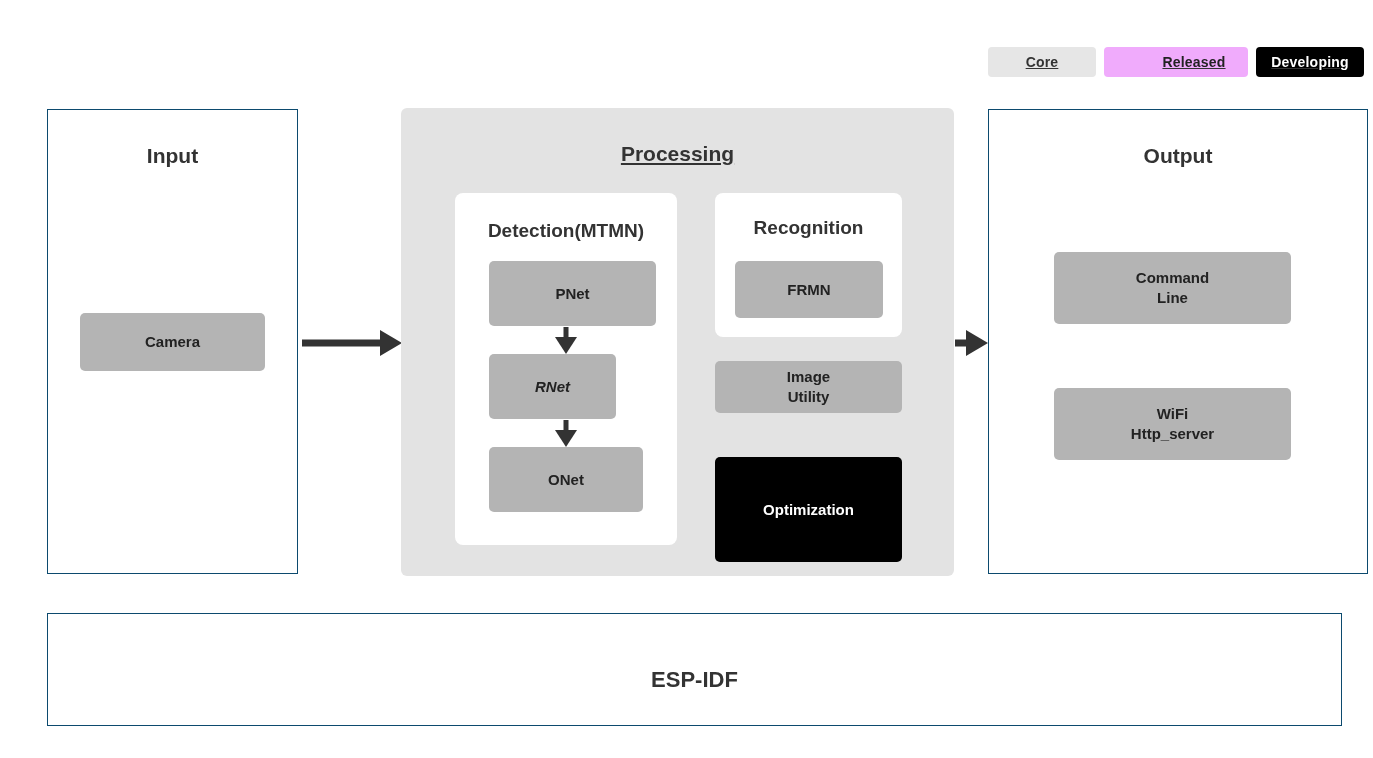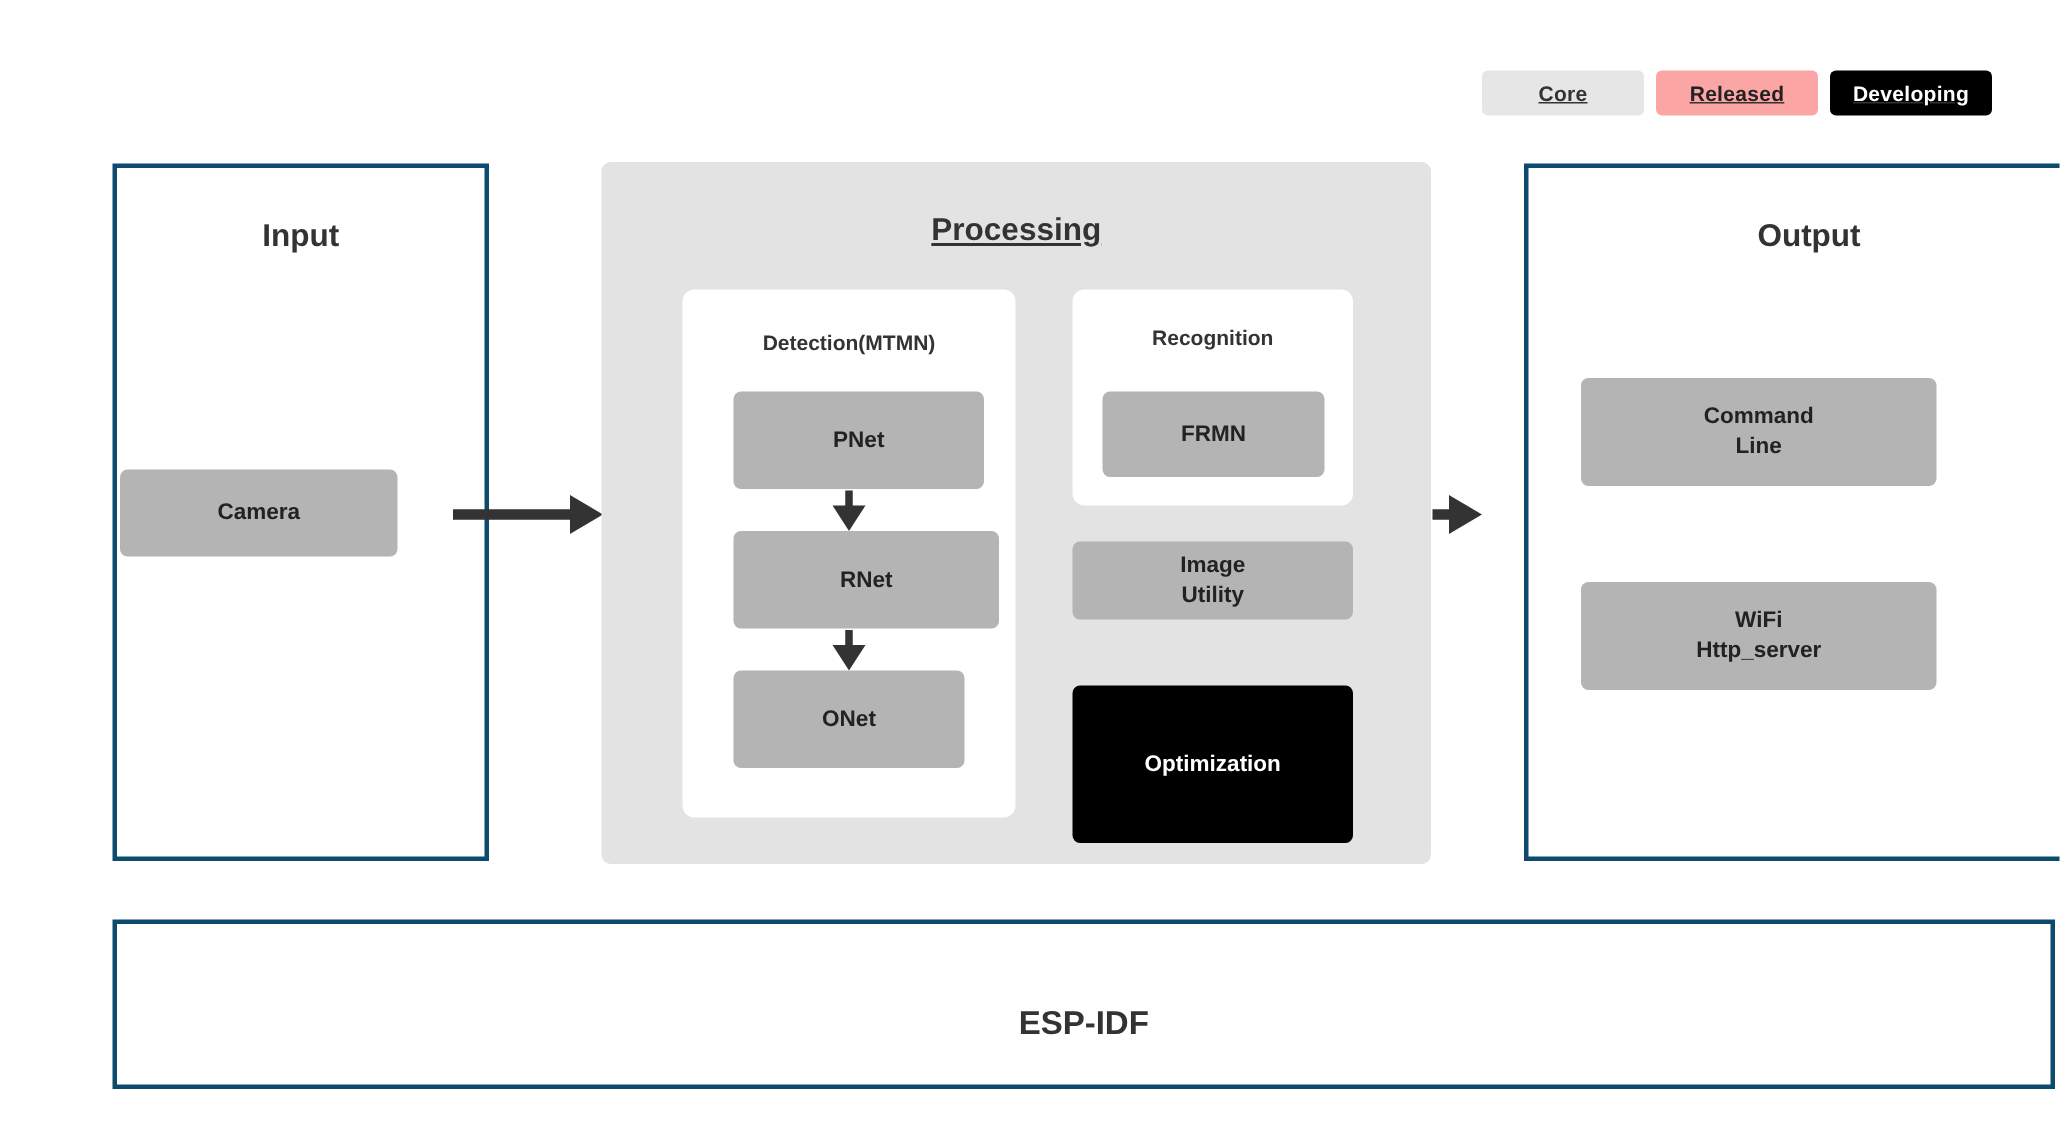--- a/index.html
+++ b/index.html
@@ -30,32 +30,31 @@
     height: 30px;
     display: flex;
     align-items: center;
     justify-content: center;
     border-radius: 4px;
     font-size: 14px;
     font-weight: bold;
     letter-spacing: 0.2px;
   }
   .legend-core     { width: 108px; background: #e6e6e6; color: #333333; }
-  .legend-released { width: 108px; background: #fca5a5; color: #222222; }
+  .legend-released { width: 108px; background: #f0abfc; color: #222222; padding-left: 36px; }
   .legend-developing { width: 108px; background: #000000; color: #ffffff; }
 
   
   .panel {
     position: absolute;
     box-sizing: border-box;
   }
   .panel-outline {
     background: #ffffff;
-    border: 3px solid #0c4a6e;
-    margin-left: 28px;
+    border: 1px solid #0c4a6e;
   }
   .panel-title {
     position: absolute;
     left: 0;
     right: 0;
     text-align: center;
     font-size: 21px;
     font-weight: bold;
     color: #333333;
   }
@@ -98,33 +97,33 @@
   .subcard {
     position: absolute;
     box-sizing: border-box;
     background: #ffffff;
     border-radius: 8px;
   }
   .subcard-title {
     position: absolute;
     left: 0; right: 0;
     text-align: center;
-    font-size: 14px;
+    font-size: 19px;
     font-weight: bold;
     color: #333333;
   }
 
   #card-detection   { left: 455px; top: 193px; width: 222px; height: 352px; }
   #card-detection .subcard-title { top: 27px; }
   #card-recognition { left: 715px; top: 193px; width: 187px; height: 144px; }
   #card-recognition .subcard-title { top: 24px; }
 
   
   #box-pnet { left: 489px; top: 261px; width: 167px; height: 65px; font-size: 15px; font-weight: bold; }
-  #box-rnet { left: 489px; top: 354px; width: 177px; height: 65px; font-size: 15px; font-weight: bold; }
+  #box-rnet { left: 489px; top: 354px; width: 127px; height: 65px; font-size: 15px; font-weight: bold; font-style: italic; }
   #box-onet { left: 489px; top: 447px; width: 154px; height: 65px; font-size: 15px; font-weight: bold; }
 
   
   #box-frmn  { left: 735px; top: 261px; width: 148px; height: 57px; font-size: 15px; font-weight: bold; }
   #box-image-utility { left: 715px; top: 361px; width: 187px; height: 52px; font-size: 15px; font-weight: bold; }
   #box-optimization  { left: 715px; top: 441px; width: 187px; height: 105px; font-size: 15px; font-weight: bold; margin-top: 16px; }
 
   
   #box-camera { left: 80px; top: 313px; width: 185px; height: 58px; font-size: 15px; font-weight: bold; }
   #box-command-line { left: 1054px; top: 252px; width: 237px; height: 72px; font-size: 15px; font-weight: bold; }

